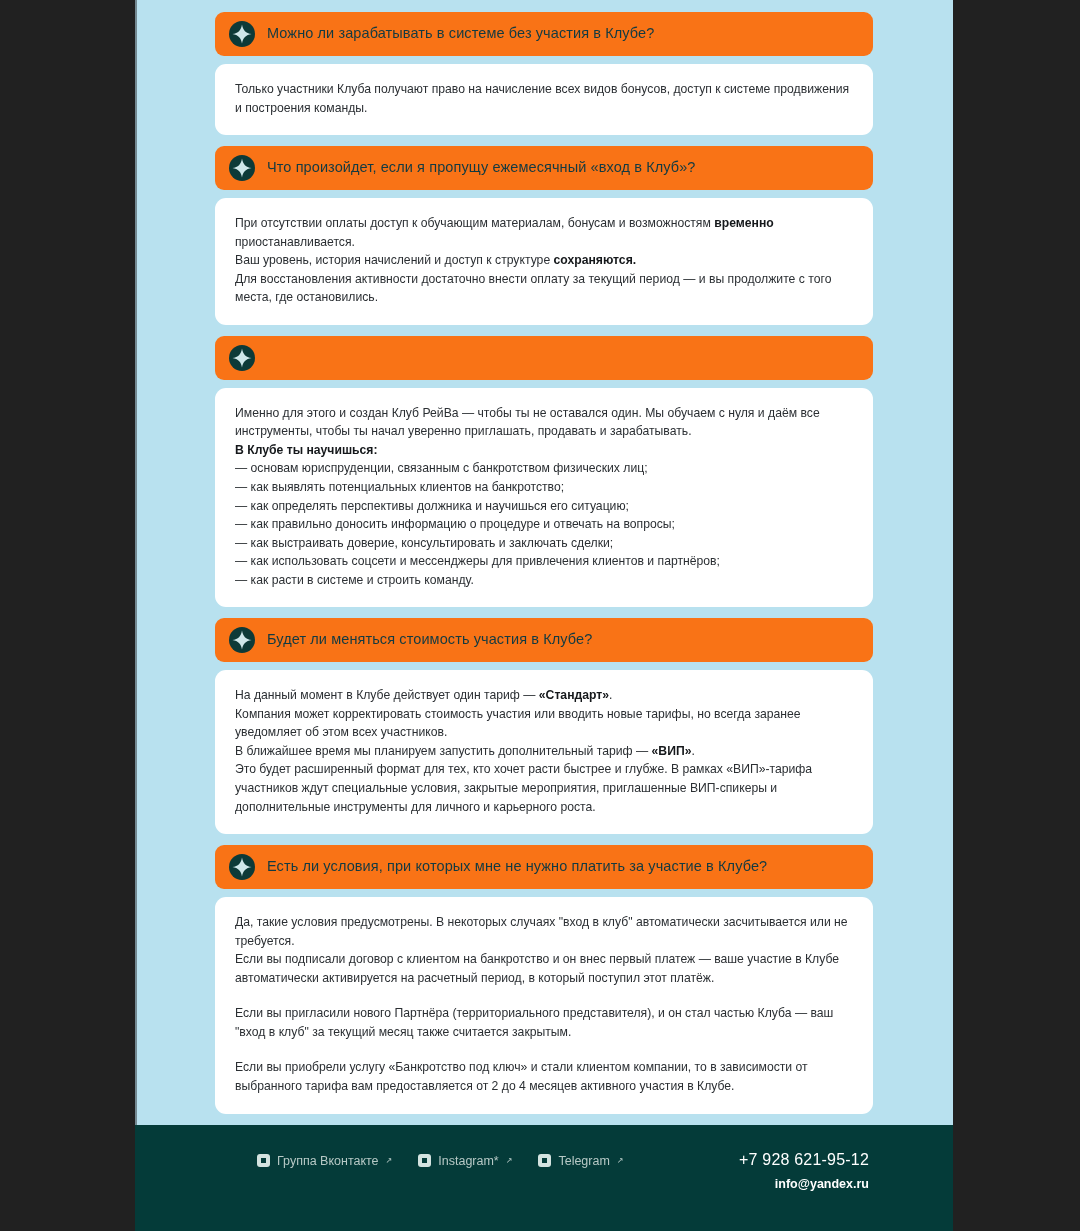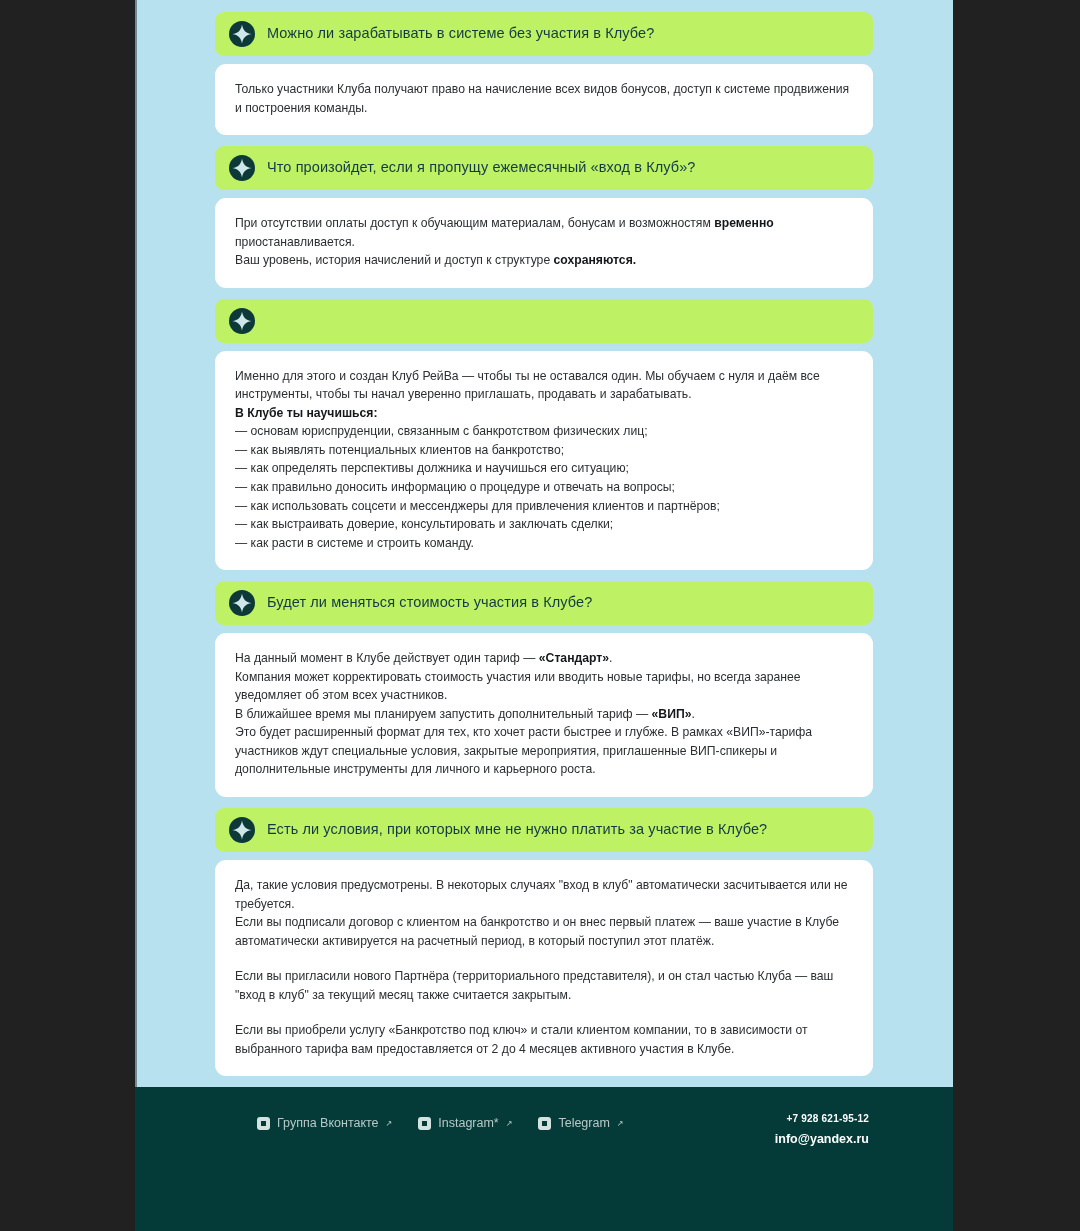--- a/index.html
+++ b/index.html
@@ -43,21 +43,21 @@
 
   
   .faq-area {
     padding: 12px 80px 0 80px;
     flex: 0 0 auto;
   }
 
   .faq-item { margin-bottom: 11px; }
 
   .faq-header {
-    background: #bef264;
+    background: #f97316;
     border-radius: 9px;
     padding: 9px 14px;
     display: flex;
     align-items: center;
     gap: 12px;
     min-height: 38px;
     cursor: pointer;
   }
 
   .spark-icon {
@@ -149,22 +149,22 @@
 
   .contact-col {
     display: flex;
     flex-direction: column;
     align-items: flex-end;
     gap: 8px;
     padding-right: 14px;
   }
   .phone {
     color: #ffffff;
-    font-size: 10px;
-    font-weight: 700;
+    font-size: 16px;
+    font-weight: 400;
     letter-spacing: .2px;
     cursor: pointer;
     text-align: center;
   }
   .email {
     color: #ffffff;
     font-size: 12.5px;
     font-weight: 700;
     cursor: pointer;
   }
@@ -199,42 +199,43 @@
             <svg viewBox="0 0 26 26" width="26" height="26" aria-hidden="true">
               <circle cx="13" cy="13" r="13" fill="#0d3a38"></circle>
               <path d="M13 3.4 C13.9 9.2 16.8 12.1 22.6 13 C16.8 13.9 13.9 16.8 13 22.6 C12.1 16.8 9.2 13.9 3.4 13 C9.2 12.1 12.1 9.2 13 3.4 Z" fill="#cfe7ea"></path>
             </svg>
           </span>
           <span class="faq-question">Что произойдет, если я пропущу ежемесячный «вход в Клуб»?</span>
         </div>
         <div class="faq-answer">
           <p><span>При отсутствии оплаты доступ к обучающим материалам, бонусам и возможностям </span><b>временно</b><span> приостанавливается.</span></p>
           <p><span>Ваш уровень, история начислений и доступ к структуре </span><b>сохраняются.</b></p>
+          <p>Для восстановления активности достаточно внести оплату за текущий период — и вы продолжите с того места, где остановились.</p>
         </div>
       </article>
 
       <article class="faq-item">
         <div class="faq-header">
           <span class="spark-icon">
             <svg viewBox="0 0 26 26" width="26" height="26" aria-hidden="true">
               <circle cx="13" cy="13" r="13" fill="#0d3a38"></circle>
               <path d="M13 3.4 C13.9 9.2 16.8 12.1 22.6 13 C16.8 13.9 13.9 16.8 13 22.6 C12.1 16.8 9.2 13.9 3.4 13 C9.2 12.1 12.1 9.2 13 3.4 Z" fill="#cfe7ea"></path>
             </svg>
           </span>
         </div>
         <div class="faq-answer">
           <p>Именно для этого и создан Клуб РейВа — чтобы ты не оставался один. Мы обучаем с нуля и даём все инструменты, чтобы ты начал уверенно приглашать, продавать и зарабатывать.</p>
           <p class="list-heading">В Клубе ты научишься:</p>
           <ul class="answer-list">
             <li>— основам юриспруденции, связанным с банкротством физических лиц;</li>
             <li>— как выявлять потенциальных клиентов на банкротство;</li>
             <li>— как определять перспективы должника и научишься его ситуацию;</li>
             <li>— как правильно доносить информацию о процедуре и отвечать на вопросы;</li>
+            <li>— как выстраивать доверие, консультировать и заключать сделки;</li>
             <li>— как использовать соцсети и мессенджеры для привлечения клиентов и партнёров;</li>
-            <li>— как выстраивать доверие, консультировать и заключать сделки;</li>
             <li>— как расти в системе и строить команду.</li>
           </ul>
         </div>
       </article>
 
       <article class="faq-item">
         <div class="faq-header">
           <span class="spark-icon">
             <svg viewBox="0 0 26 26" width="26" height="26" aria-hidden="true">
               <circle cx="13" cy="13" r="13" fill="#0d3a38"></circle>

